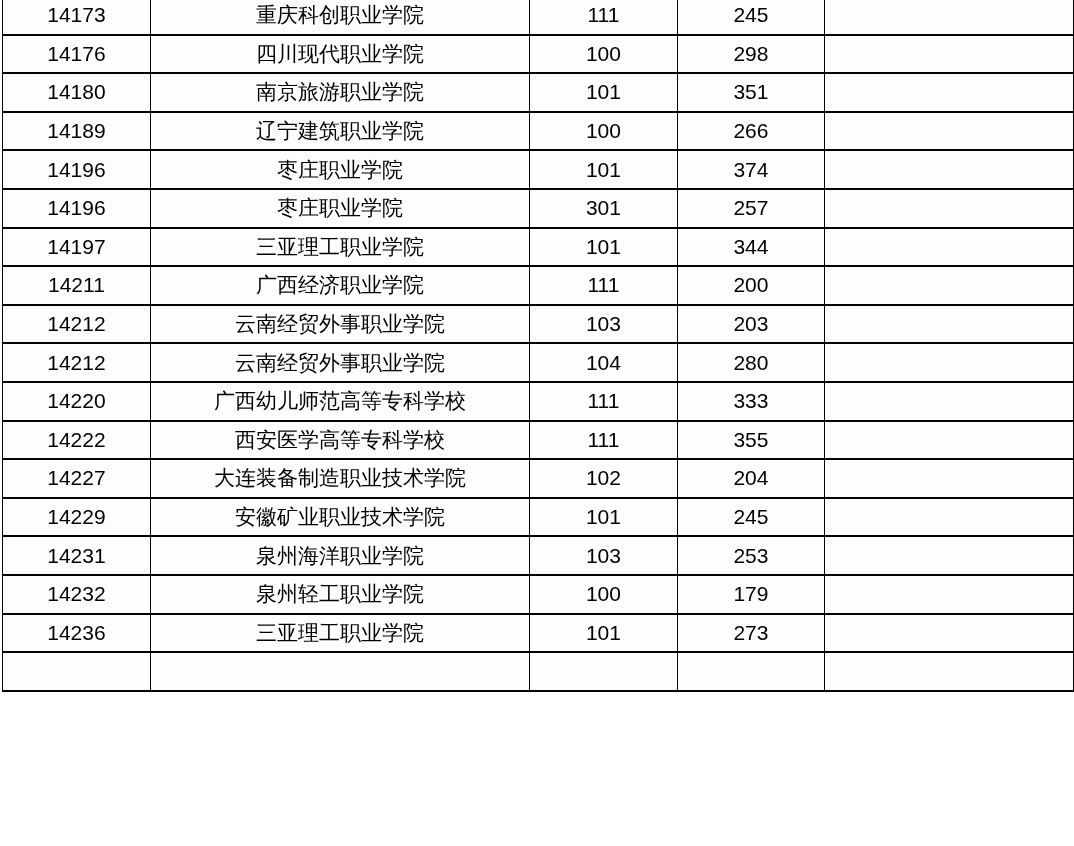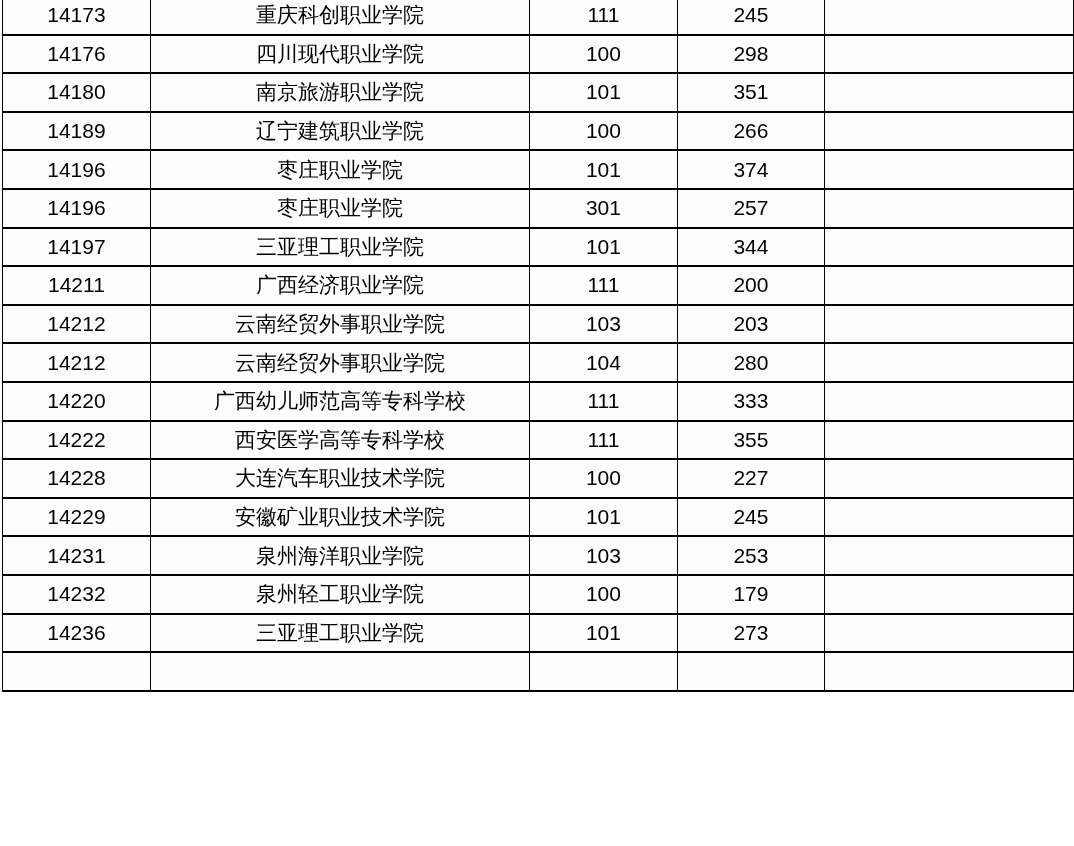--- a/index.html
+++ b/index.html
@@ -148,28 +148,28 @@
   </tr>
 
   <tr>
     <td>14222</td>
     <td>西安医学高等专科学校</td>
     <td>111</td>
     <td>355</td>
     <td></td>
   </tr>
 
-
-  <tr>
-    <td>14228</td>
-    <td>大连汽车职业技术学院</td>
-    <td>100</td>
-    <td>227</td>
-    <td></td>
-  </tr>
+  <tr>
+    <td>14227</td>
+    <td>大连装备制造职业技术学院</td>
+    <td>102</td>
+    <td>204</td>
+    <td></td>
+  </tr>
+
 
   <tr>
     <td>14229</td>
     <td>安徽矿业职业技术学院</td>
     <td>101</td>
     <td>245</td>
     <td></td>
   </tr>
 
   <tr>

